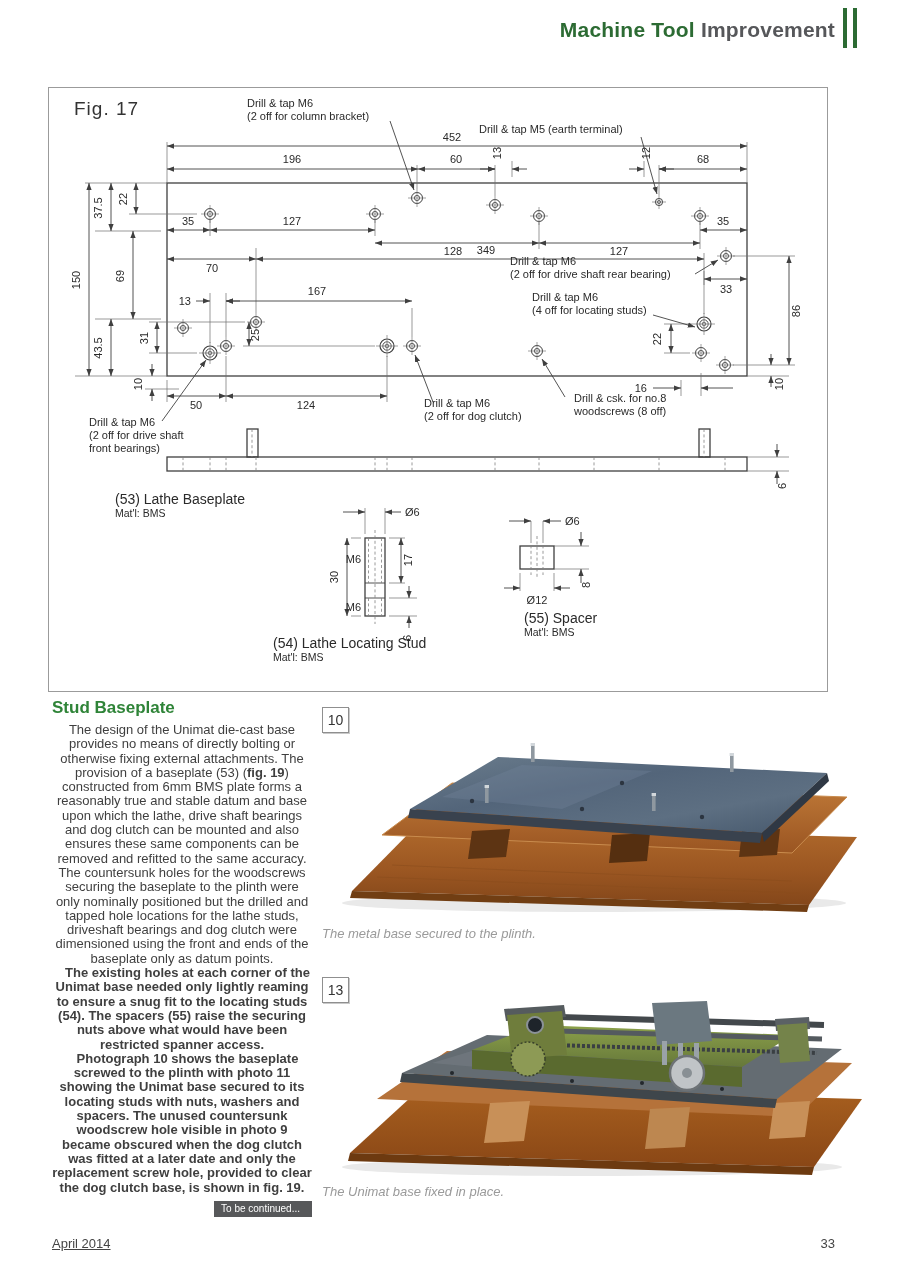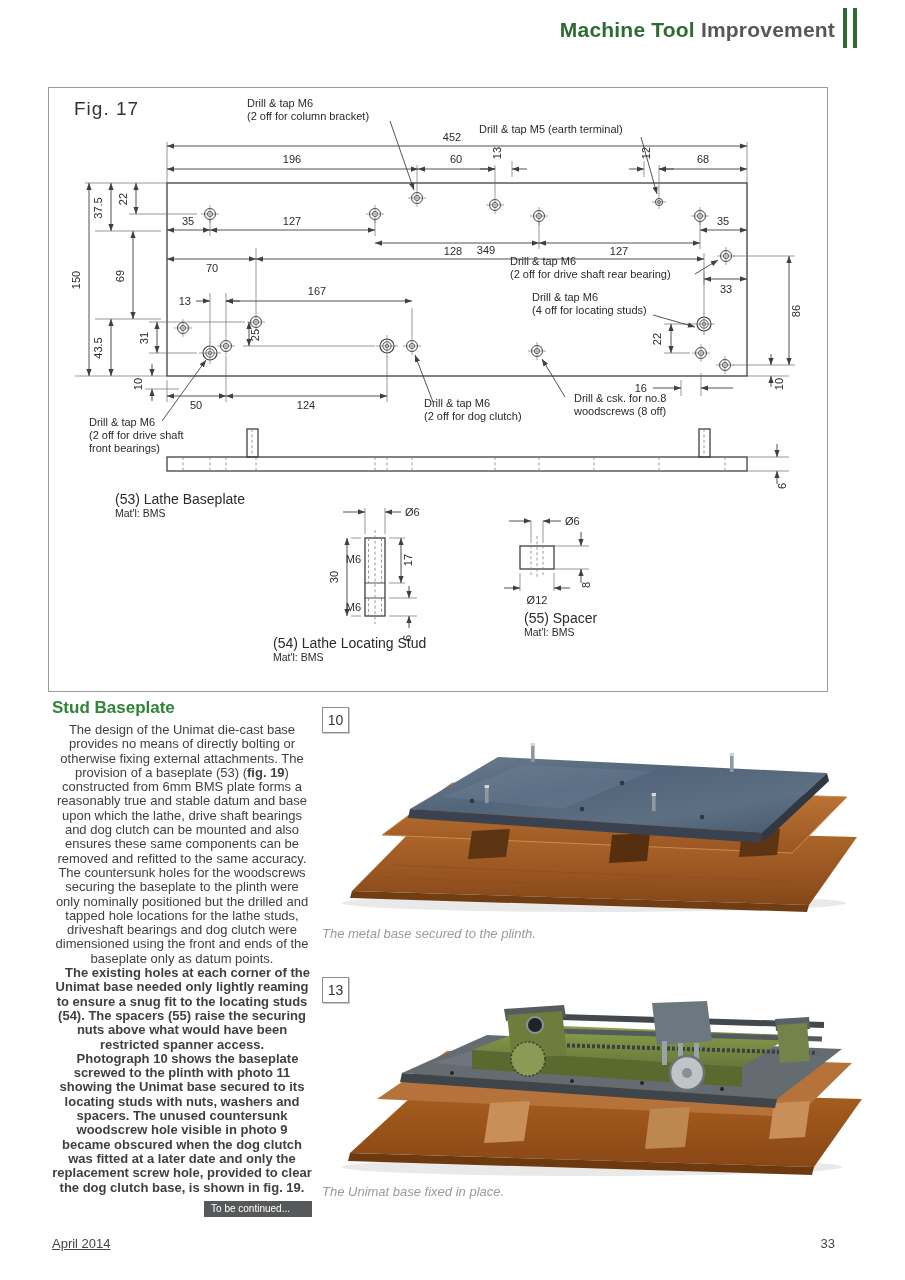--- a/index.html
+++ b/index.html
@@ -27,21 +27,21 @@
   .ext{stroke:#6e6e6e;stroke-width:.7;fill:none;}
   .dsh{stroke:#808080;stroke-width:.8;fill:none;stroke-dasharray:3,2.4;}
 
   
   #article{position:absolute;left:52px;top:698px;width:260px;color:#3f3f3f;}
   #article h2{margin:0 0 5px 0;font-size:17px;color:#2f8438;font-weight:bold;}
   #article p{margin:0;font-size:13px;line-height:14.3px;text-align:center;}
   #article p.ind{text-indent:11px;font-weight:bold;}
   #tbc{display:block;text-align:right;margin-top:3px;}
   #tbc span{display:inline-block;background:#57585a;color:#fff;font-size:10px;
-            padding:2px 22px 3px 7px;}
+            padding:2px 12px 3px 7px;}
 
   
   .photoblk{position:absolute;left:322px;width:558px;}
   .pnum{position:absolute;left:0;top:2px;width:25px;height:24px;background:#fff;
         border:1px solid #8f8f8f;box-shadow:1px 1px 0 #c9c9c9;color:#333;
         font-size:14px;display:flex;align-items:center;justify-content:center;z-index:2;}
   .caption{position:absolute;left:322px;width:558px;color:#9a9a9a;
            font-style:italic;font-size:13px;}
 
   

